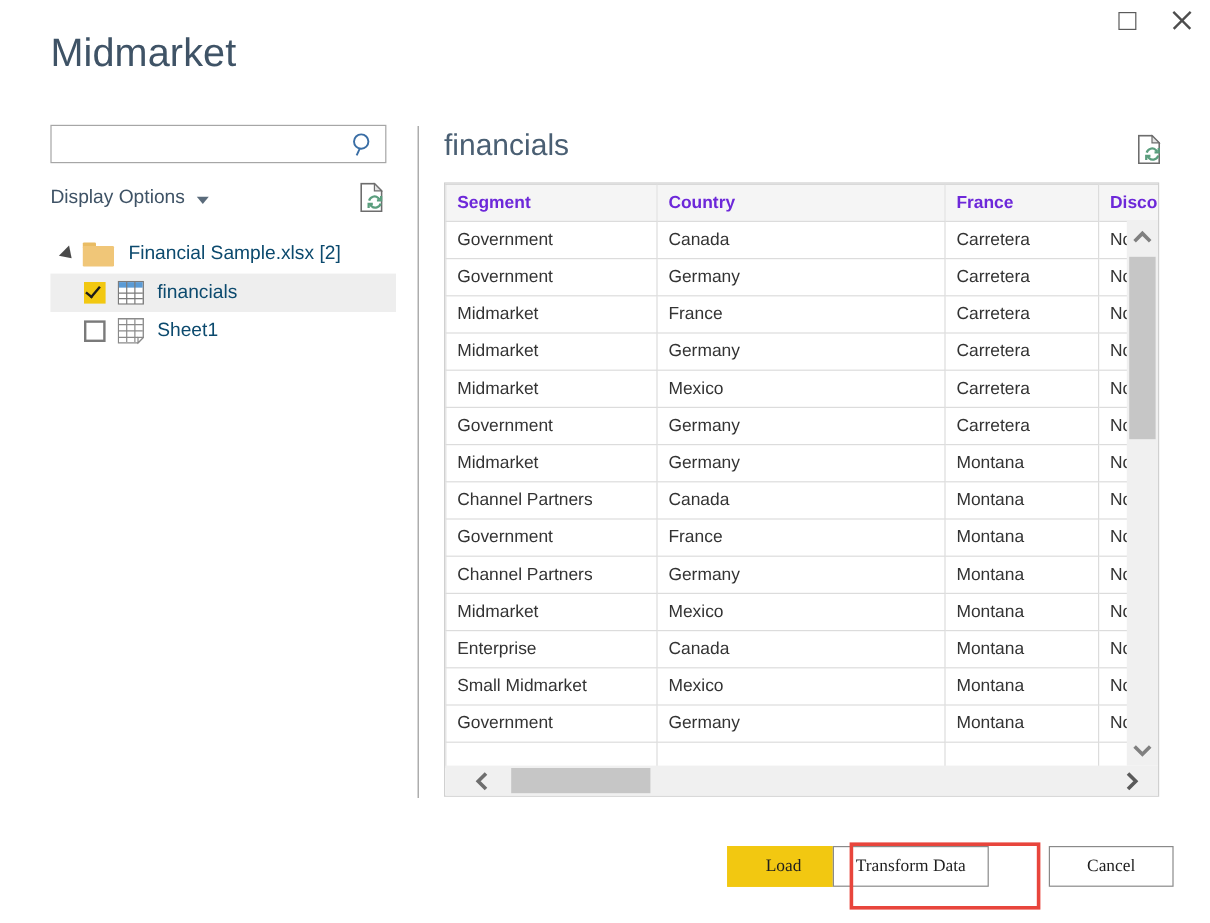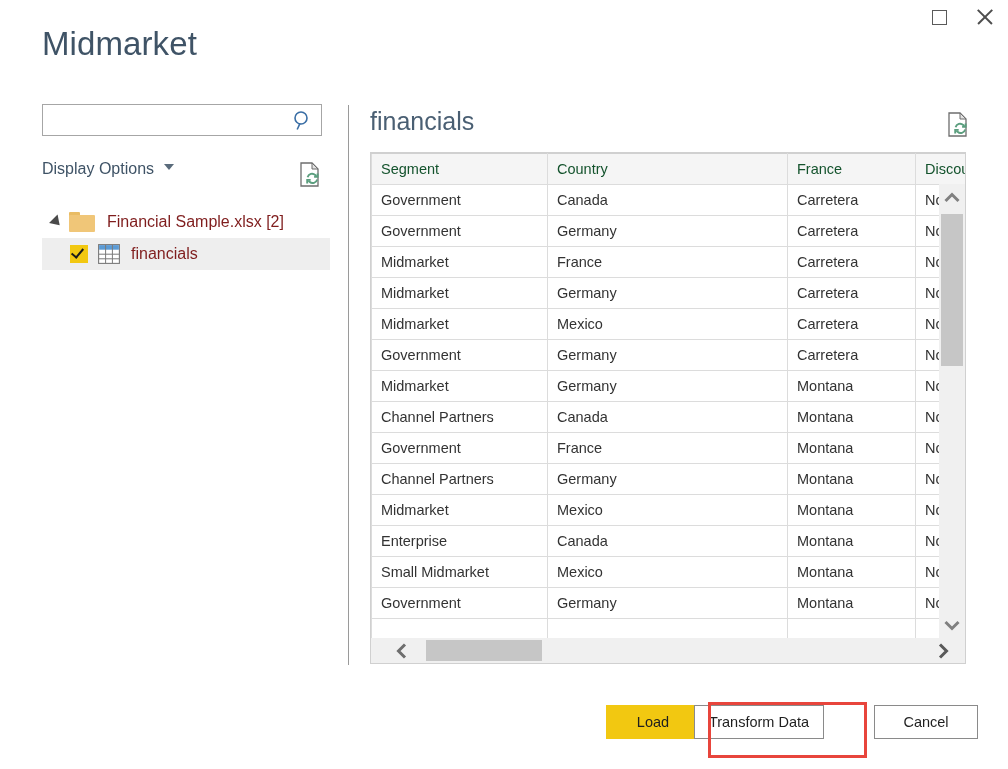--- a/index.html
+++ b/index.html
@@ -41,22 +41,22 @@
     border: 1px solid #a6a6a6; background: #fff; display: flex; align-items: center;
   }
   .search-input {
     border: 0; outline: none; background: transparent;
     font-family: "Liberation Sans", sans-serif; font-size: 14px; color: #333;
     width: 240px; height: 28px; padding: 0 6px 0 8px;
   }
   .search-icon { position: absolute; right: 8px; top: 5px; width: 20px; height: 21px; }
 
   .display-options-row {
-    position: relative; width: 288px; height: 30px; margin-top: 24px;
-    display: flex; 
+    position: relative; width: 288px; height: 30px; margin-top: 14px;
+    display: flex; align-items: center;
   }
   .display-options-label { font-size: 16px; color: #3f5366; font-weight: 400; }
   .caret-down {
     width: 0; height: 0; margin-left: 10px; margin-top: 4px;
     border-left: 5.5px solid transparent; border-right: 5.5px solid transparent;
     border-top: 6px solid #5a6b7b;
   }
   .refresh-doc-icon { position: absolute; right: 8px; top: 2px; width: 24px; height: 26px; }
 
   
@@ -67,21 +67,21 @@
   .expander {
     width: 0; height: 0; margin-right: 8px; margin-left: 6px;
     border-top: 6px solid transparent; border-bottom: 6px solid transparent;
     border-left: 9px solid #4a4a4a;
     transform: rotate(45deg);
   }
   .folder-icon { width: 26px; height: 20px; margin-right: 12px; position: relative; }
   .folder-icon .tab { position: absolute; left: 0; top: 0; width: 11px; height: 4px; background: #e9bc64; border-radius: 1px 1px 0 0; }
   .folder-icon .body { position: absolute; left: 0; top: 3px; width: 26px; height: 17px; background: #f0c678; border-radius: 1px; }
 
-  .tree-label { font-size: 16px; color: #7f1d1d; white-space: nowrap; }
+  .tree-label { font-size: 16px; color: #0c4a6e; white-space: nowrap; }
 
   .checkbox { width: 18px; height: 18px; margin-left: 24px; margin-right: 10px; flex: 0 0 auto; position: relative; }
   .checkbox.checked { background: #f2c811; }
   .checkbox.unchecked { border: 2px solid #7a7a7a; background: #fff; }
   .checkbox .tick {
     position: absolute; left: 4px; top: 1px; width: 7px; height: 12px;
     border-right: 2.4px solid #1b1b1b; border-bottom: 2.4px solid #1b1b1b;
     transform: rotate(40deg);
   }
 
@@ -104,21 +104,21 @@
   table.preview { border-collapse: collapse; table-layout: fixed; width: 760px; }
   table.preview th, table.preview td {
     border: 1px solid #dcdcdc;
     font-size: 14.5px; color: #333;
     text-align: left;
     padding: 0 0 0 9px;
     height: 31px;
     white-space: nowrap; overflow: hidden;
   }
   table.preview th {
-    background: #f5f5f5; font-weight: normal; color: #14532d; height: 31px;
+    background: #f5f5f5; font-weight: bold; color: #6d28d9; height: 31px;
     border-top: 1px solid #d0d0d0;
   }
   table.preview col.c0 { width: 176px; }
   table.preview col.c1 { width: 240px; }
   table.preview col.c2 { width: 128px; }
   table.preview col.c3 { width: 216px; }
 
   
   .vscroll { position: absolute; right: 0; top: 31px; width: 26px; bottom: 25px; background: #f0f0f0; }
   .vscroll .arrow { position: absolute; left: 0; width: 26px; height: 26px; display: flex; align-items: center; justify-content: center; }
@@ -132,21 +132,21 @@
   .hscroll .arrow.left { left: 16px; }
   .hscroll .arrow.right { right: 8px; }
   .hscroll .thumb { position: absolute; left: 55px; top: 2px; width: 116px; height: 21px; background: #c6c6c6; }
 
   .chev { display: block; }
 
   
   .footer { position: absolute; left: 0; bottom: 0; width: 1008px; height: 88px; }
   .btn {
     position: absolute; height: 34px;
-    font-family: Liberation Sans, sans-serif; font-size: 14.5px;
+    font-family: Liberation Serif, serif; font-size: 14.5px;
     display: flex; align-items: center; justify-content: center;
     cursor: default; color: #1f1f1f;
   }
   .btn-load { left: 606px; top: 24px; width: 94px; background: #f2c811; border: 1px solid #f2c811; color: #1f1f1f; }
   .btn-transform { left: 694px; top: 24px; width: 130px; background: #fff; border: 1px solid #8a8a8a; }
   .btn-cancel { left: 874px; top: 24px; width: 104px; background: #fff; border: 1px solid #8a8a8a; }
 
   .annotation-box {
     position: absolute; left: 708px; top: 702px; width: 159px; height: 56px;
     border: 3px solid #e8453c; pointer-events: none;
@@ -218,20 +218,35 @@
             <rect x="1.1" y="1.1" width="19.8" height="4.6" fill="#5b9bd5"></rect>
             <line x1="7.6" y1="1" x2="7.6" y2="19.4" stroke="#7a7a7a" stroke-width="1"></line>
             <line x1="14.4" y1="1" x2="14.4" y2="19.4" stroke="#7a7a7a" stroke-width="1"></line>
             <line x1="1" y1="10.2" x2="21" y2="10.2" stroke="#7a7a7a" stroke-width="1"></line>
             <line x1="1" y1="14.8" x2="21" y2="14.8" stroke="#7a7a7a" stroke-width="1"></line>
           </svg>
         </span>
         <span class="tree-label">financials</span>
       </div>
 
+      <div class="tree-row">
+        <span class="checkbox unchecked"></span>
+        <span class="sheet-icon">
+          <svg width="22" height="22" viewBox="0 0 22 22">
+            <path d="M0.6 0.6 h20.8 v15.6 l-4.4 4.6 h-16.4 z" fill="#ffffff" stroke="#8a8a8a" stroke-width="1.1"></path>
+            <line x1="7.6" y1="1" x2="7.6" y2="20" stroke="#8a8a8a" stroke-width="1"></line>
+            <line x1="14.4" y1="1" x2="14.4" y2="20" stroke="#8a8a8a" stroke-width="1"></line>
+            <line x1="1" y1="5.6" x2="21" y2="5.6" stroke="#8a8a8a" stroke-width="1"></line>
+            <line x1="1" y1="10.8" x2="21" y2="10.8" stroke="#8a8a8a" stroke-width="1"></line>
+            <line x1="1" y1="16.1" x2="17" y2="16.1" stroke="#8a8a8a" stroke-width="1"></line>
+            <path d="M17 16.1 v4.7 l4.4 -4.7 z" fill="#ffffff" stroke="#8a8a8a" stroke-width="1"></path>
+          </svg>
+        </span>
+        <span class="tree-label">Sheet1</span>
+      </div>
 
     </div>
   </div>
 
   <div class="v-divider"></div>
 
   <div class="right-pane">
     <div class="preview-header">
       <div class="preview-title">financials</div>
       <span class="preview-refresh">

